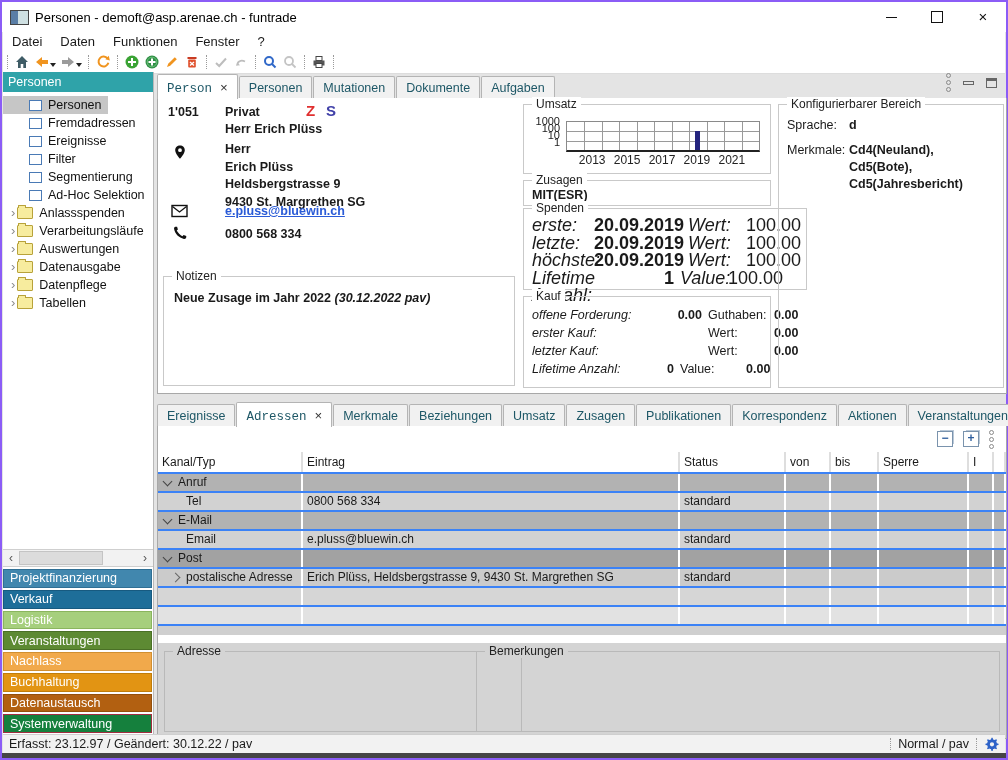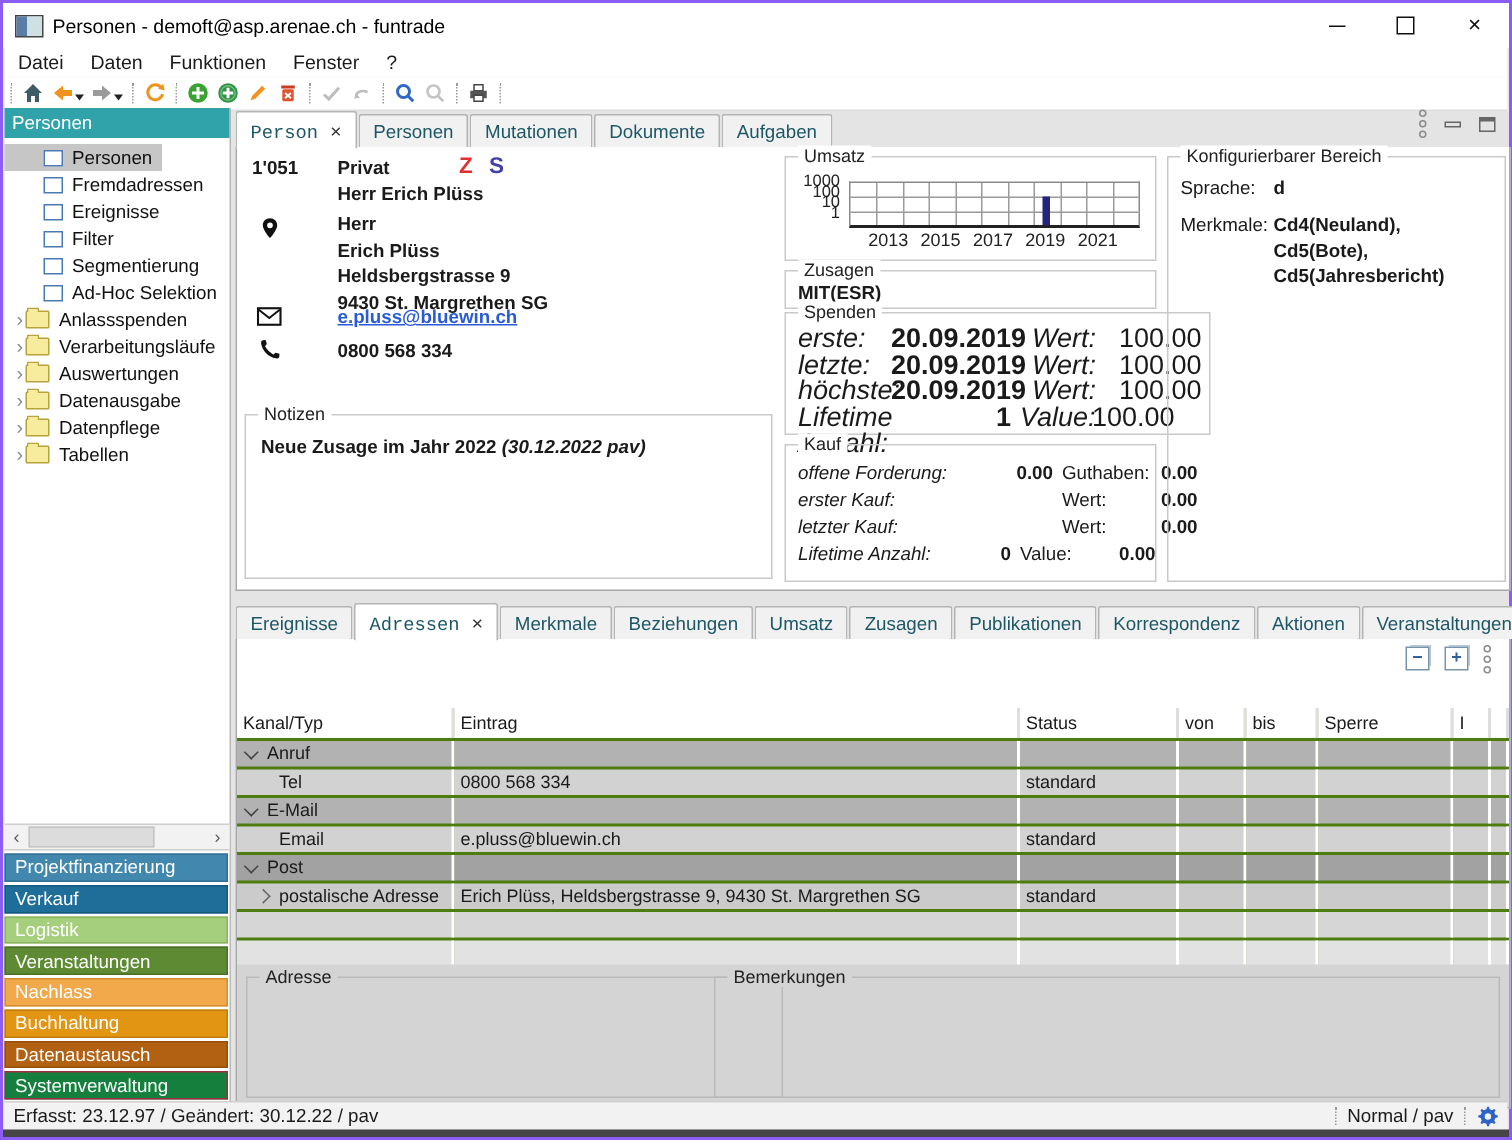--- a/index.html
+++ b/index.html
@@ -87,21 +87,21 @@
   .srow .c4{flex:1;font-weight:normal;text-align:left;}
   .krow{display:flex;line-height:18px;padding:0 8px;font-size:12.5px;}
   .krow .c1{width:112px;font-style:italic;flex:none;}
   .krow .c2{width:58px;font-weight:bold;text-align:right;flex:none;}
   .krow .c3{width:66px;margin-left:6px;flex:none;}
   .krow .c4{flex:1;font-weight:bold;text-align:right;}
 
   
   .grid-toolbar{position:absolute;left:0;right:0;top:26px;height:26px;background:#fff;display:flex;align-items:center;justify-content:flex-end;gap:10px;padding-right:12px;box-sizing:border-box;}
   .boxbtn{width:14px;height:14px;border:1px solid #7a93ad;background:#fff;color:#2f5f9e;font-size:12px;line-height:12px;text-align:center;font-weight:bold;box-shadow:2px -2px 0 -1px #b9c8d8;}
-  .table{position:absolute;left:0;right:0;top:52px;background:#4d7c0f;margin-top:20px;}
+  .table{position:absolute;left:0;right:0;top:52px;background:#3b82f6;}
   .tr{display:grid;grid-template-columns:145px 377px 106px 45px 48px 90px 25px 1fr;margin-bottom:2px;}
   .td{height:17px;line-height:17px;border-right:2px solid #fff;padding:0 4px;box-sizing:border-box;white-space:nowrap;overflow:hidden;display:flex;align-items:center;}
   .thead .td{background:#fff;border-right:2px solid #dedede;height:20px;color:#1a1a1a;}
   .row-item .td{background:#d2d2d2;text-align:center;}
   .row-item2 .td{background:#cbcbcb;}
   .row-group .td{background:#b2b2b2;}
   .row-group.dark .td{background:#a2a2a2;}
   .row-empty .td{background:#d6d6d6;}
   .row-empty2 .td{background:#e2e2e2;}
   .chev{width:6px;height:6px;border-right:1.6px solid #444;border-bottom:1.6px solid #444;display:inline-block;flex:none;}

